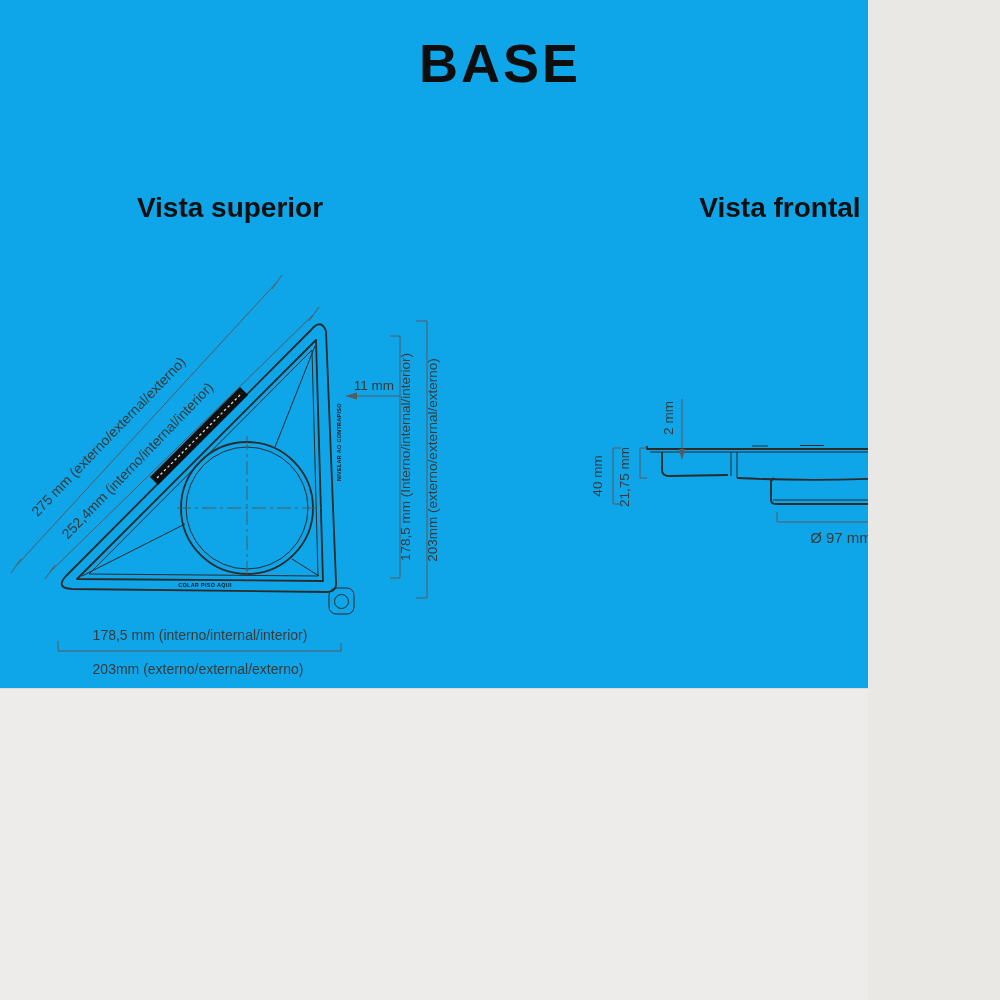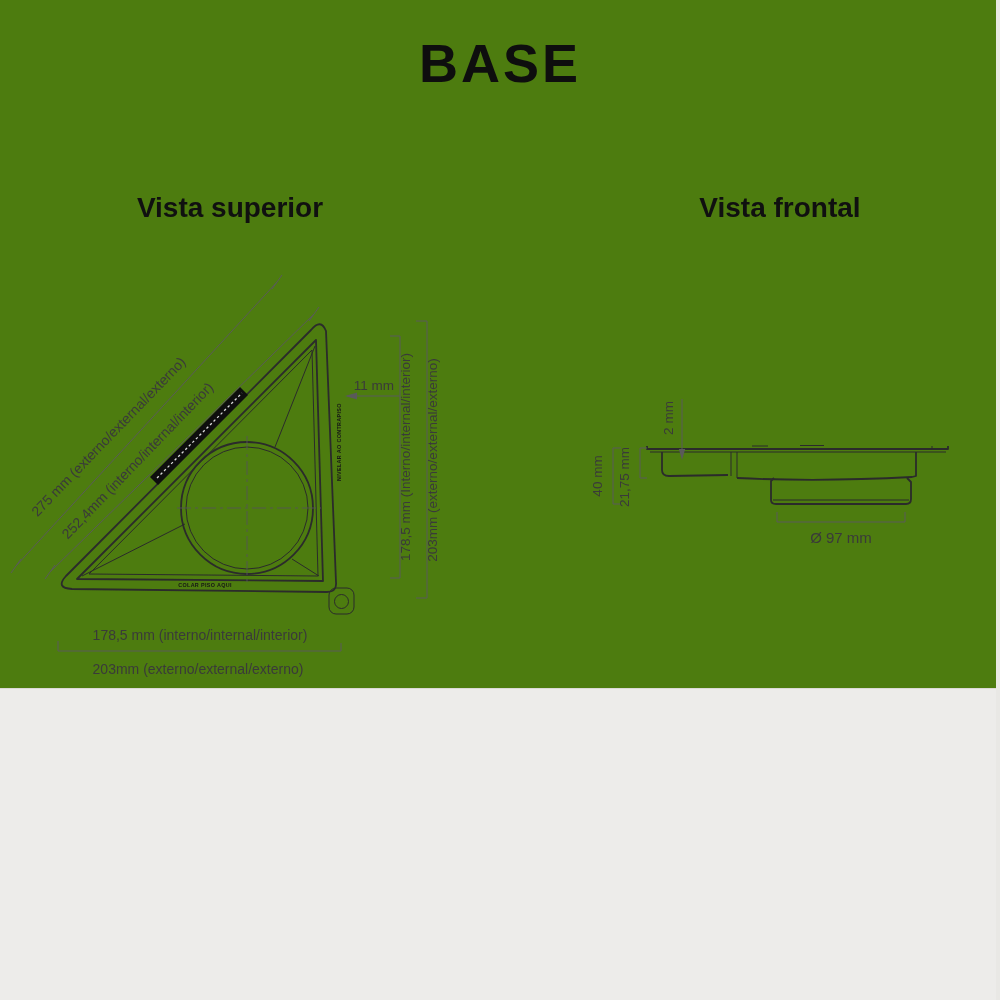--- a/index.html
+++ b/index.html
@@ -1,17 +1,17 @@
 <!DOCTYPE html>
 <html><head>
 <meta charset="utf-8">
 <style>
   html,body{margin:0;padding:0;}
   body{font-family:"Liberation Sans",sans-serif;background:#e9e8e5;}
-  .page{position:relative;width:996px;height:1000px;background:#4d7c0f;overflow:hidden;}
+  .page{position:relative;width:868px;height:1000px;background:#0ea5e9;overflow:hidden;}
   .lower-band{position:absolute;left:0;top:688px;width:1000px;height:312px;background:#edecea;border-top:1px solid #dcdad5;}
   .title{position:absolute;left:0;top:32px;width:1000px;text-align:center;
          font-size:54px;font-weight:700;letter-spacing:3px;color:#0e0e0e;}
   .view-heading{position:absolute;top:192px;font-size:28px;font-weight:700;color:#101010;}
   .heading-superior{left:0;width:460px;text-align:center;}
   .heading-frontal{left:560px;width:440px;text-align:center;}
   svg{position:absolute;left:0;top:0;}
   text{fill:#3a3a3a;}
   .dim-text{font-size:14px;}
   .dim-text-sm{font-size:13.5px;}

